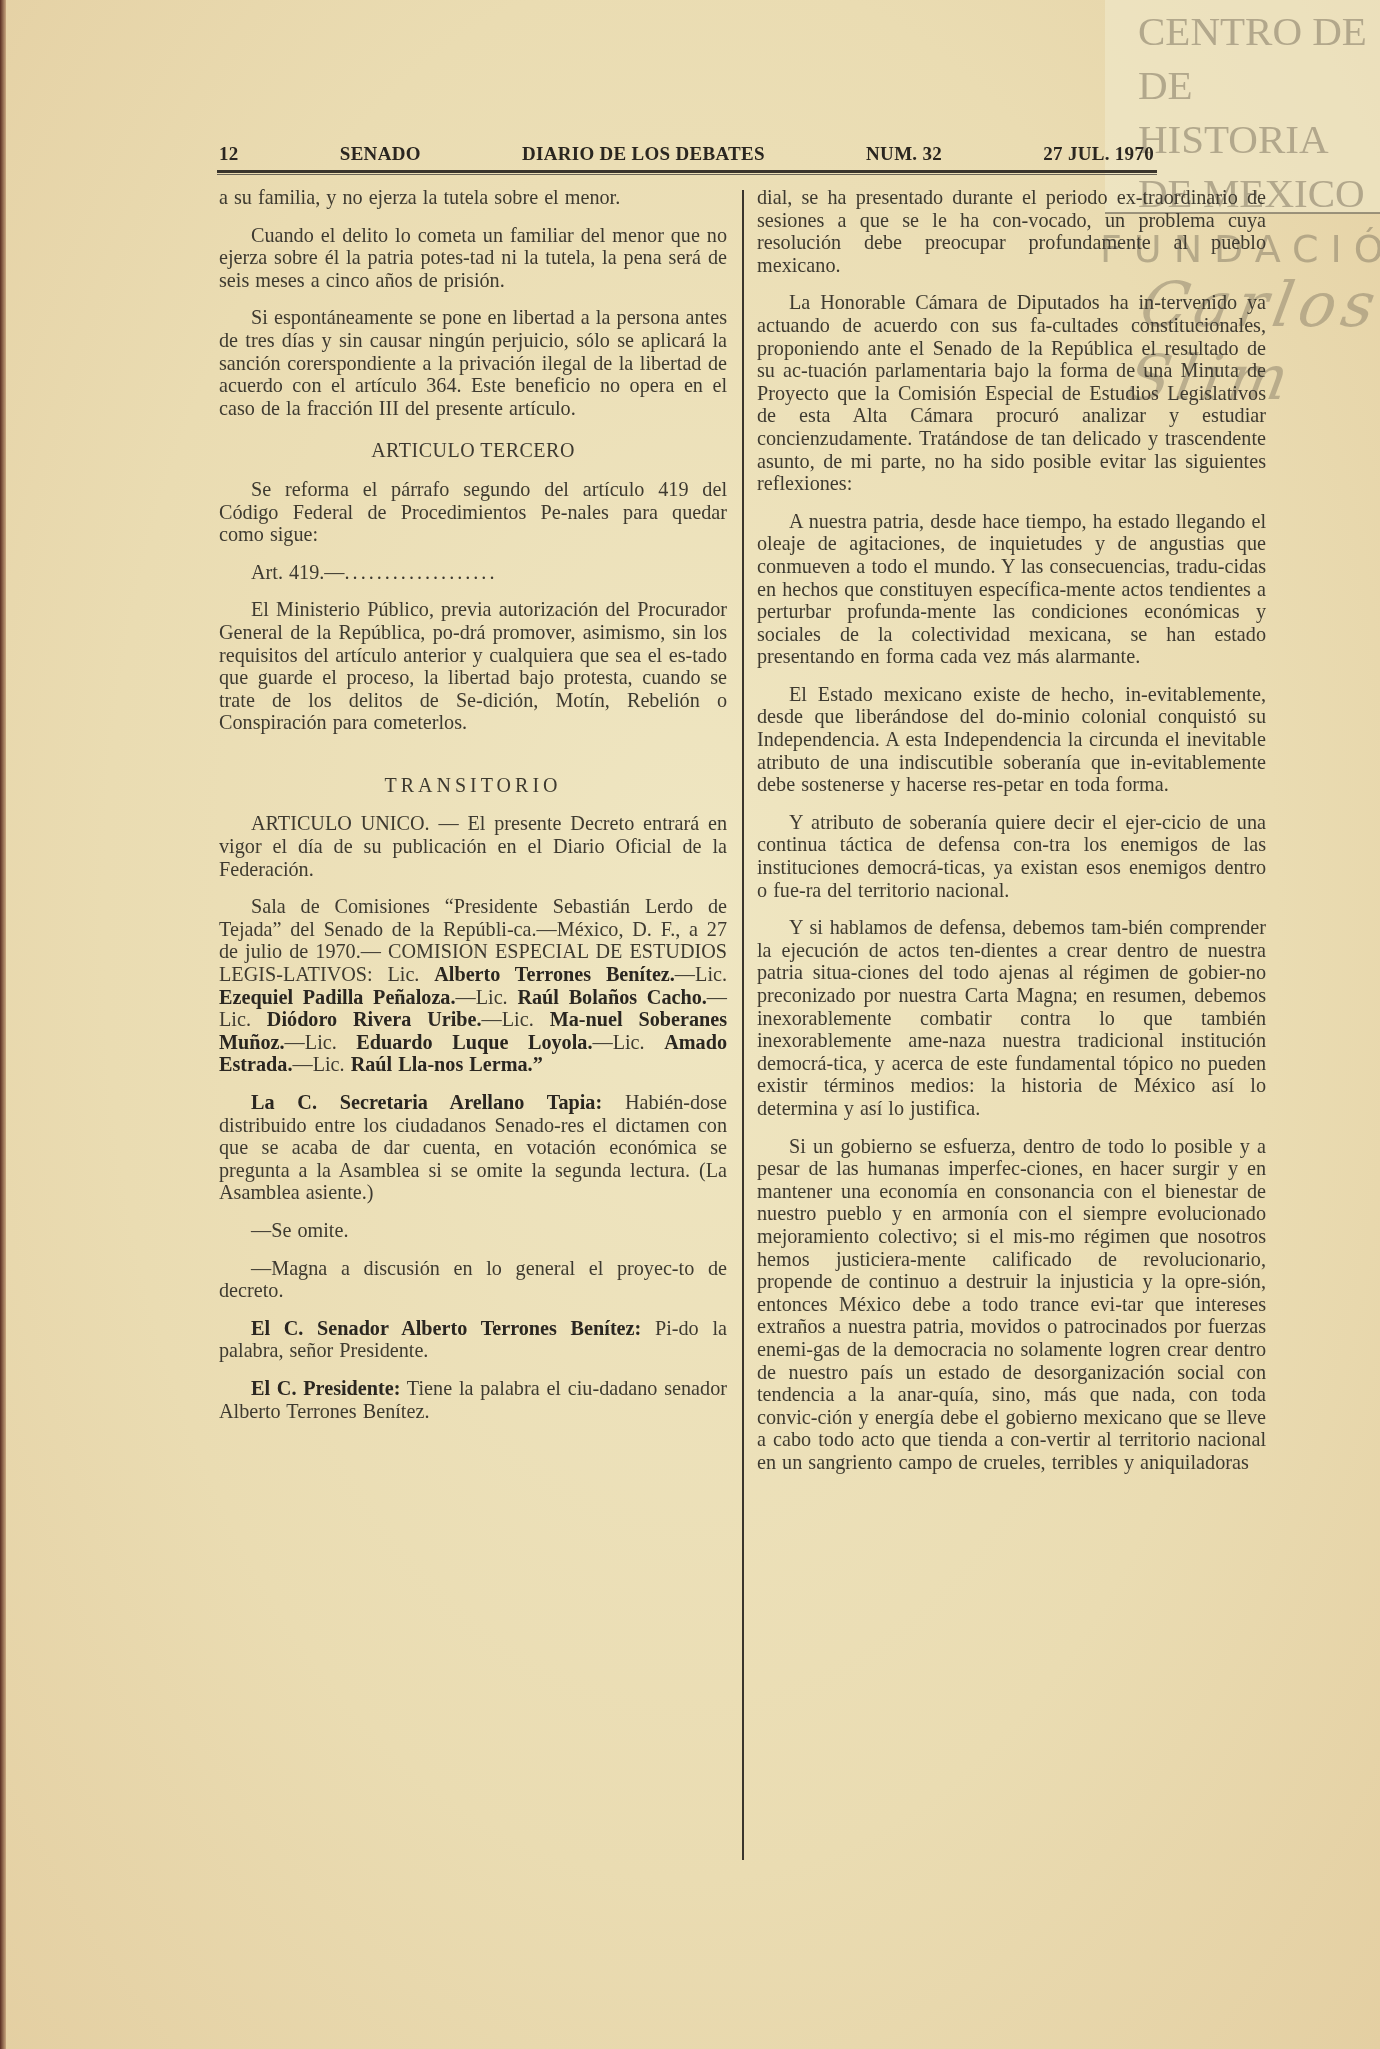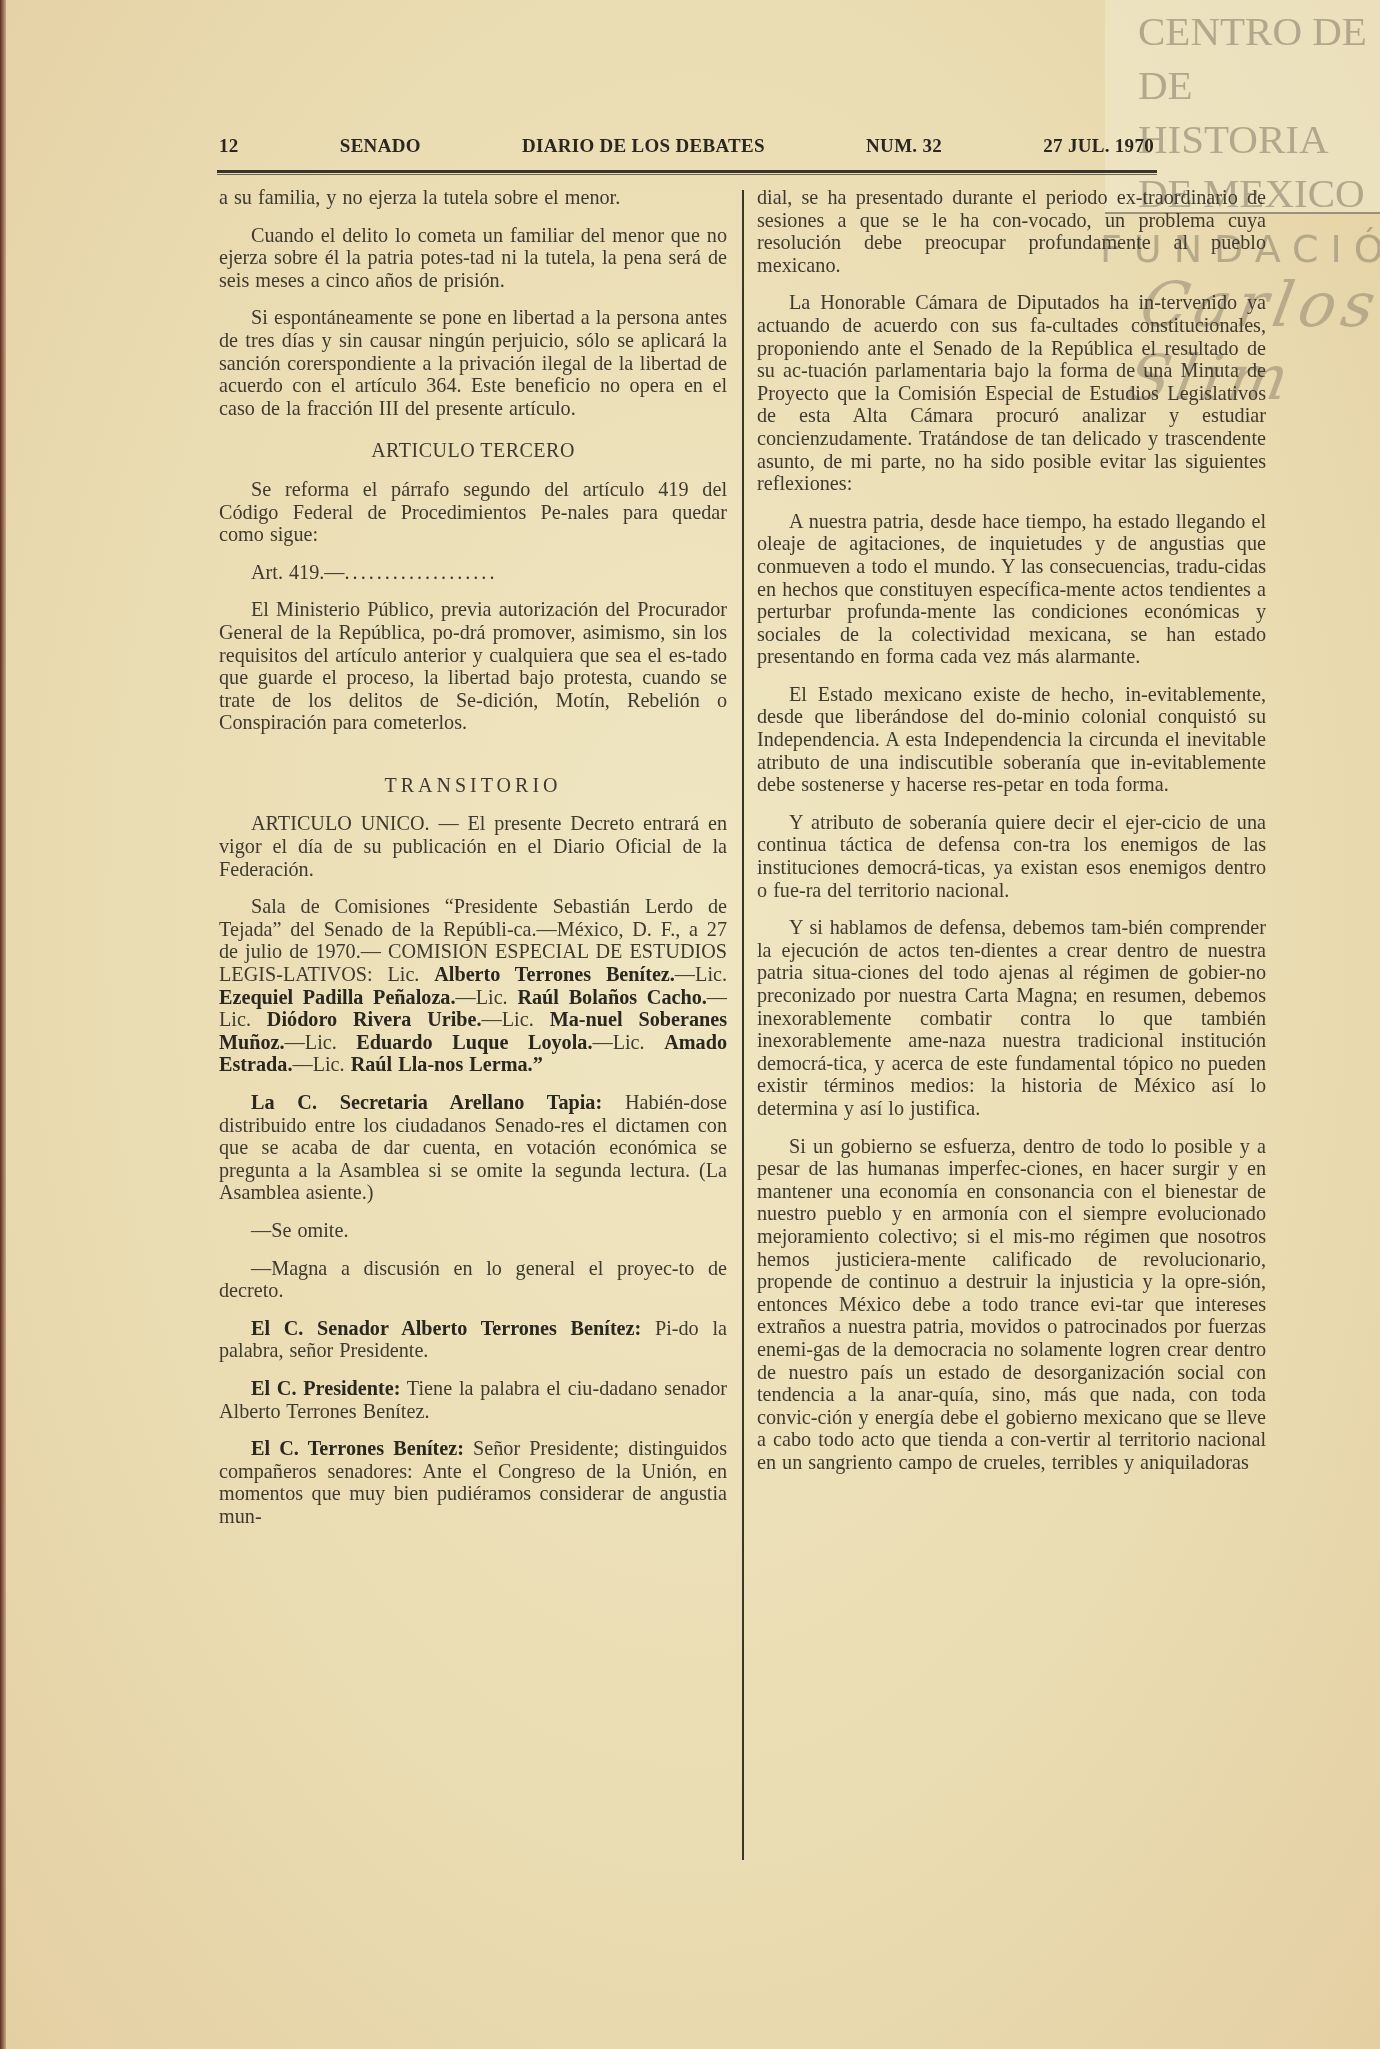--- a/index.html
+++ b/index.html
@@ -24,21 +24,21 @@
       background: linear-gradient(to right, #5a2e22, #c9a77e);
     }
     .page-header {
       position: absolute;
       left: 219px;
       top: 135px;
       width: 935px;
       height: 30px;
       display: flex;
       justify-content: space-between;
-      align-items: flex-start;
+      align-items: flex-end;
       font-family: "Liberation Serif", serif;
       font-weight: bold;
       font-size: 19px;
       color: #2a2620;
       letter-spacing: 0.3px;
     }
     .header-rule {
       position: absolute;
       left: 217px;
       top: 170px;
@@ -201,23 +201,20 @@
     <b>La C. Secretaria Arellano Tapia:</b><span> Habién-dose distribuido entre los ciudadanos Senado-res el dictamen con que se acaba de dar cuenta, en votación económica se pregunta a la Asamblea si se omite la segunda lectura. (La Asamblea asiente.)</span>
   </p>
   <p>—Se omite.</p>
   <p>—Magna a discusión en lo general el proyec-to de decreto.</p>
   <p>
     <b>El C. Senador Alberto Terrones Benítez:</b><span> Pi-do la palabra, señor Presidente.</span>
   </p>
   <p>
     <b>El C. Presidente:</b><span> Tiene la palabra el ciu-dadano senador Alberto Terrones Benítez.</span>
   </p>
-  <p>
-    <b>El C. Terrones Benítez:</b><span> Señor Presidente; distinguidos compañeros senadores: Ante el Congreso de la Unión, en momentos que muy bien pudiéramos considerar de angustia mun-</span>
-  </p>
 </div>
 
 <div class="col-divider"></div>
 
 <div class="column col-right">
   <p class="noindent">dial, se ha presentado durante el periodo ex-traordinario de sesiones a que se le ha con-vocado, un problema cuya resolución debe preocupar profundamente al pueblo mexicano.</p>
   <p>La Honorable Cámara de Diputados ha in-tervenido ya actuando de acuerdo con sus fa-cultades constitucionales, proponiendo ante el Senado de la República el resultado de su ac-tuación parlamentaria bajo la forma de una Minuta de Proyecto que la Comisión Especial de Estudios Legislativos de esta Alta Cámara procuró analizar y estudiar concienzudamente. Tratándose de tan delicado y trascendente asunto, de mi parte, no ha sido posible evitar las siguientes reflexiones:</p>
   <p>A nuestra patria, desde hace tiempo, ha estado llegando el oleaje de agitaciones, de inquietudes y de angustias que conmueven a todo el mundo. Y las consecuencias, tradu-cidas en hechos que constituyen específica-mente actos tendientes a perturbar profunda-mente las condiciones económicas y sociales de la colectividad mexicana, se han estado presentando en forma cada vez más alarmante.</p>
   <p>El Estado mexicano existe de hecho, in-evitablemente, desde que liberándose del do-minio colonial conquistó su Independencia. A esta Independencia la circunda el inevitable atributo de una indiscutible soberanía que in-evitablemente debe sostenerse y hacerse res-petar en toda forma.</p>
   <p>Y atributo de soberanía quiere decir el ejer-cicio de una continua táctica de defensa con-tra los enemigos de las instituciones democrá-ticas, ya existan esos enemigos dentro o fue-ra del territorio nacional.</p>

